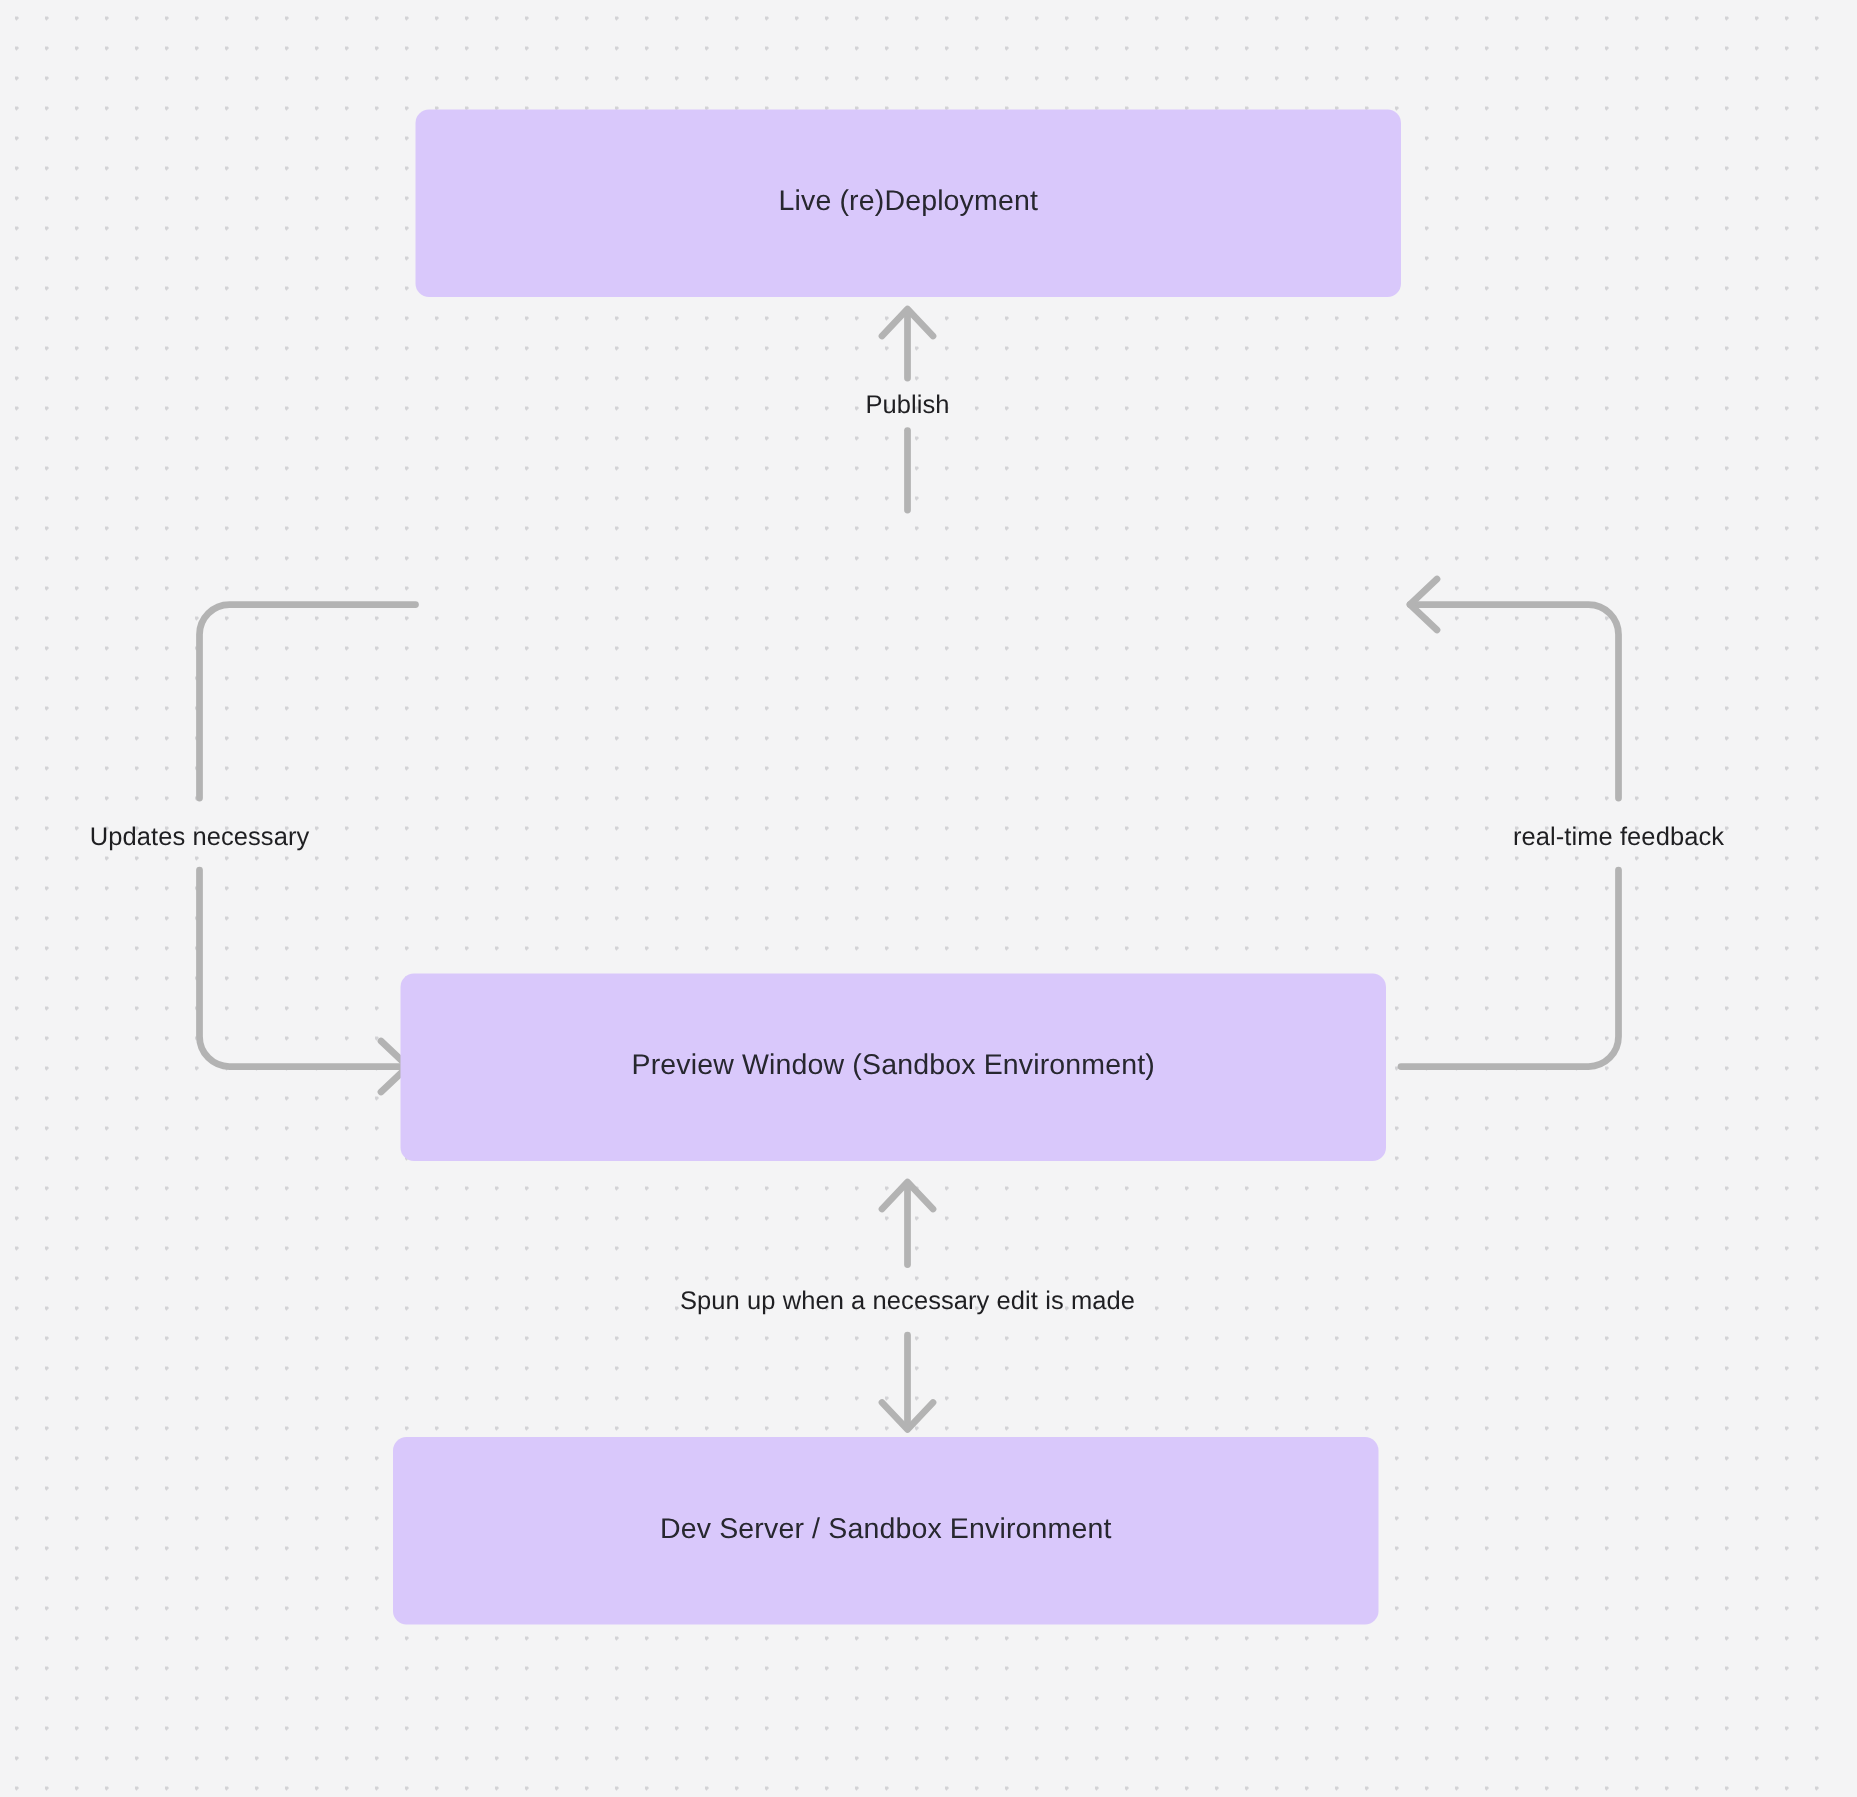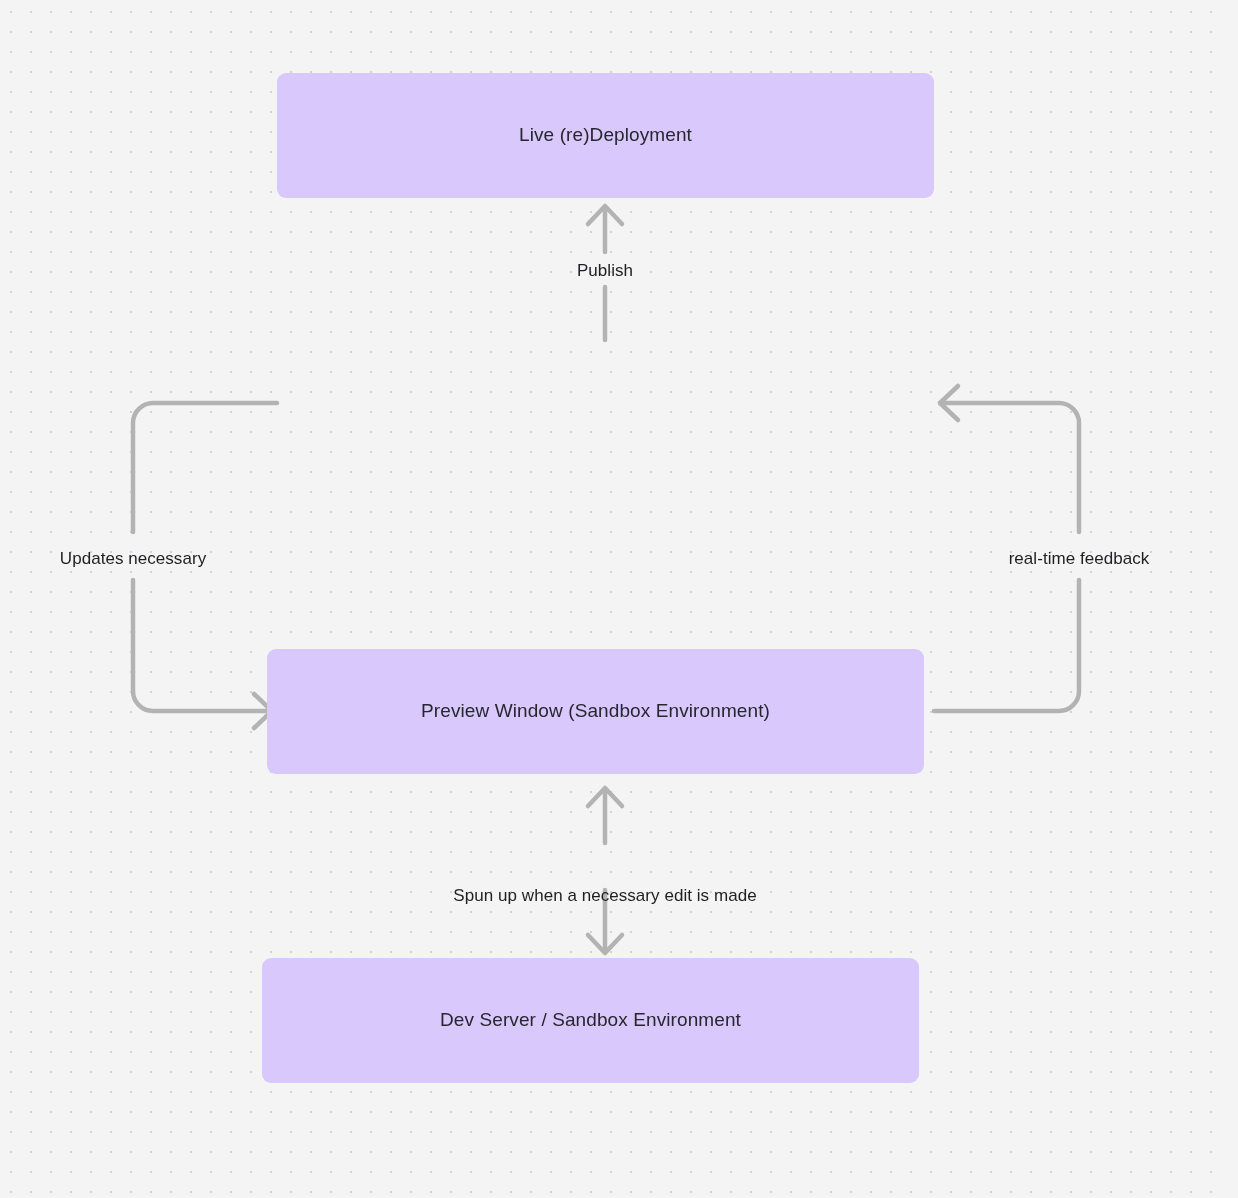--- a/index.html
+++ b/index.html
@@ -108,15 +108,15 @@
   <div class="node" style="left:262px; top:958px; width:657px; height:125px;">
     <span class="node-label">Dev Server / Sandbox Environment</span>
   </div>
 
   <div class="edge-label" style="left:605px; top:270px;">Publish</div>
 
   <div class="edge-label" style="left:133px; top:558px;">Updates necessary</div>
 
   <div class="edge-label" style="left:1079px; top:558px;">real-time feedback</div>
 
-  <div class="edge-label" style="left:605px; top:867px;margin-top:28px;">Spun up when a necessary edit is made</div>
+  <div class="edge-label" style="left:605px; top:867px;">Spun up when a necessary edit is made</div>
 
 </div>
 
 </body></html>

